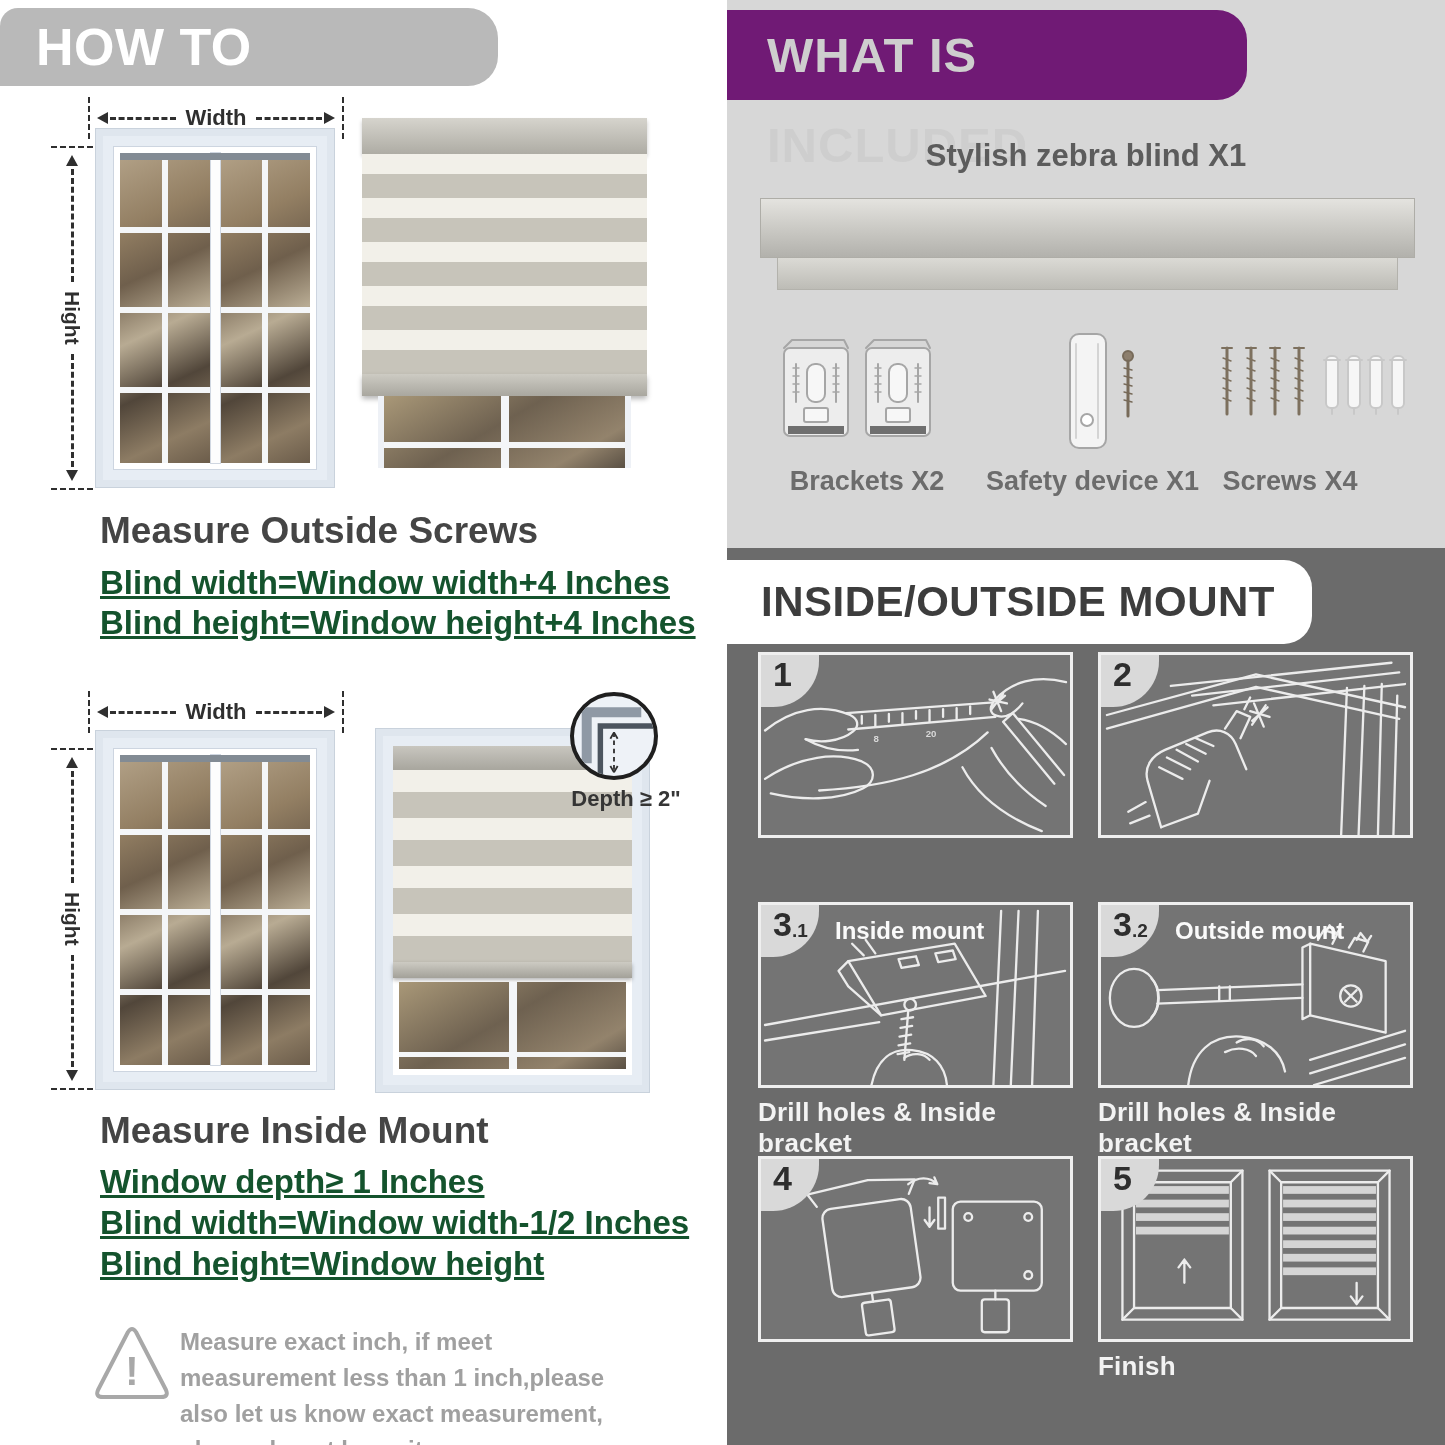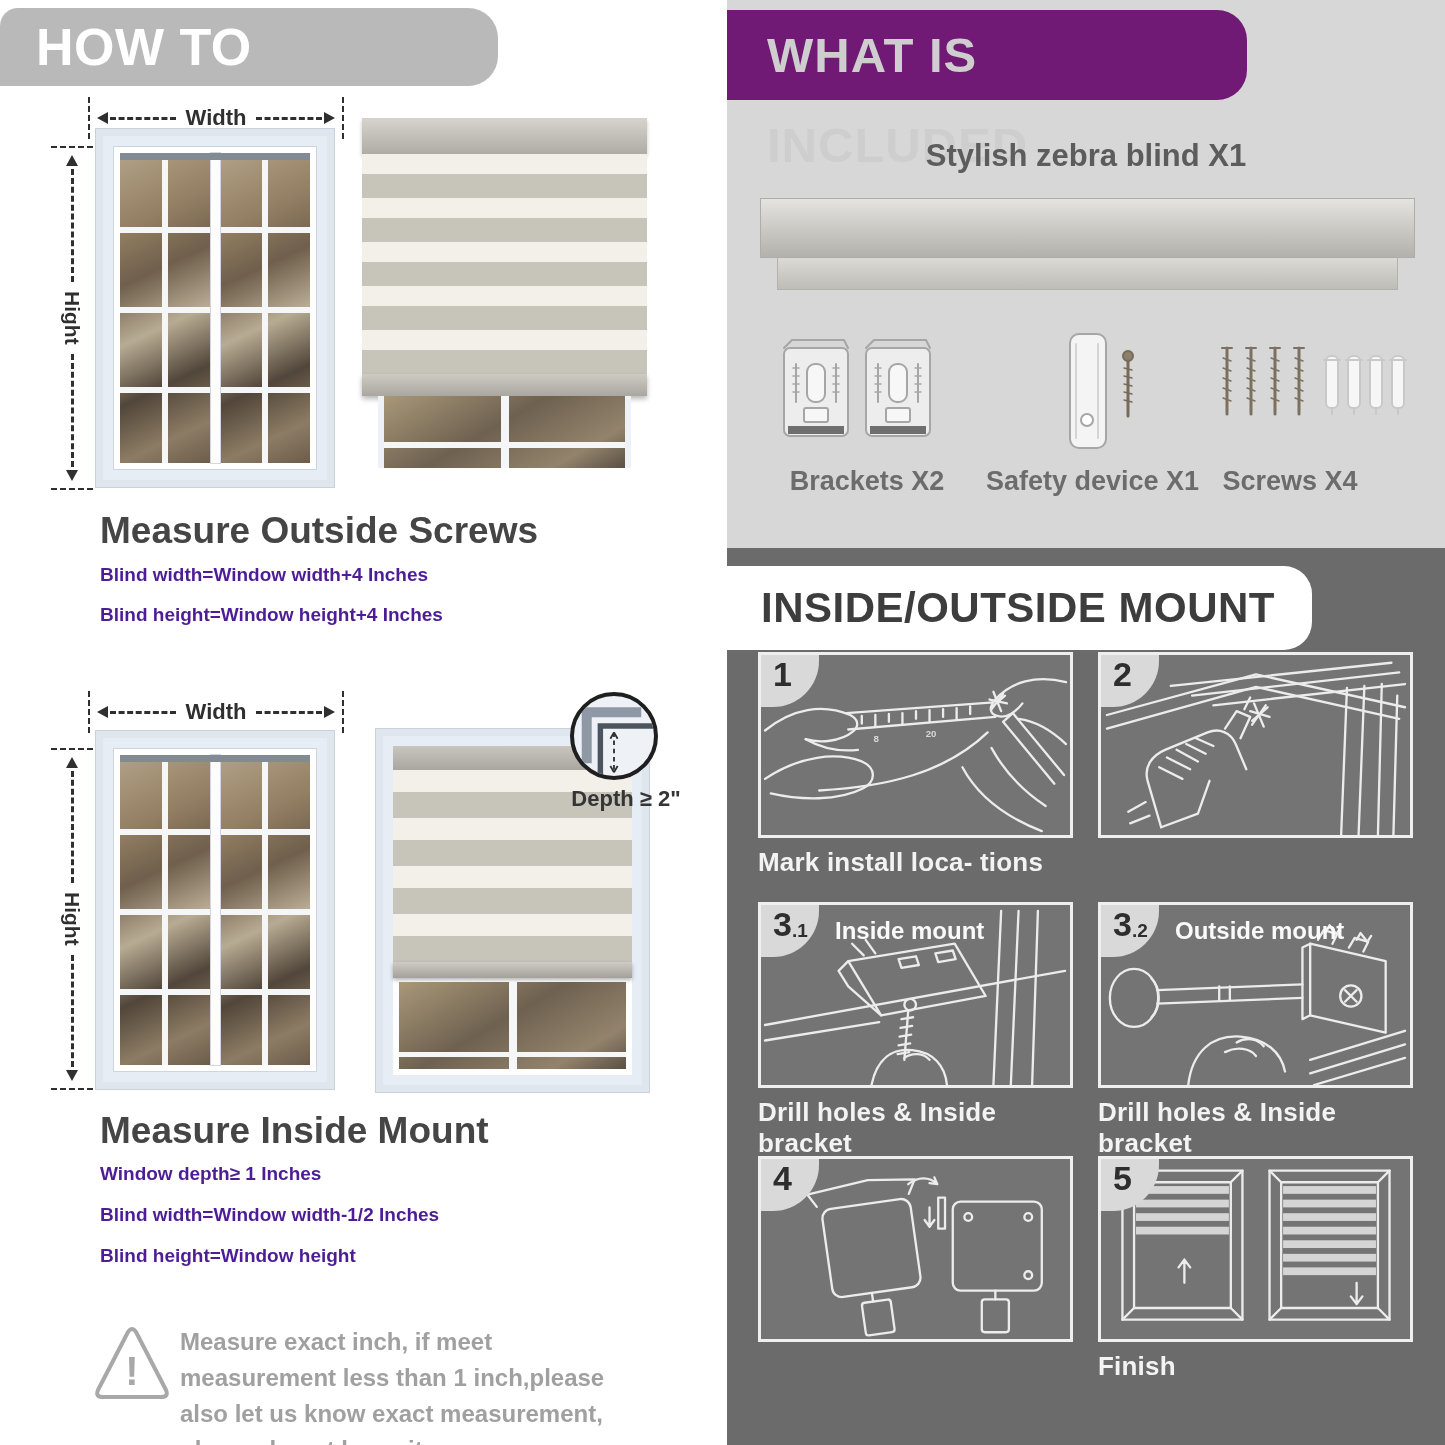--- a/index.html
+++ b/index.html
@@ -89,21 +89,21 @@
   }
   .iglass::before{content:"";position:absolute;left:calc(50% - 4px);top:0;bottom:0;width:8px;background:#f4f6f8;}
   .iglass::after{content:"";position:absolute;left:0;right:0;bottom:12px;height:5px;background:#f4f6f8;}
   .mag{
     position:absolute;left:570px;top:692px;width:88px;height:88px;border:4px solid #1f1f1f;
     border-radius:50%;background:#eef2f7;z-index:5;overflow:hidden;box-sizing:border-box;
   }
   .depth{position:absolute;left:556px;top:786px;width:140px;text-align:center;font-weight:700;font-size:22px;color:#353535;z-index:5;}
   
   .t-title{position:absolute;left:100px;font-size:37px;font-weight:700;color:#454545;}
-  .t-line{position:absolute;left:100px;font-size:19px;font-weight:700;color:#4c1d95;}
+  .t-line{position:absolute;left:100px;font-size:33px;font-weight:700;color:#14532d;text-decoration:underline;}
   .tb1t{top:510px;} .tb1a{top:564px;} .tb1b{top:604px;}
   .tb2t{top:1110px;} .tb2a{top:1163px;} .tb2b{top:1204px;} .tb2c{top:1245px;}
   .warn-icon{position:absolute;left:92px;top:1322px;}
   .warn-text{
     position:absolute;left:180px;top:1324px;width:452px;font-size:24px;font-weight:700;
     color:#a0a0a0;line-height:1.5;
   }
   
   .rtop{position:absolute;left:727px;top:0;width:718px;height:548px;background:#d7d7d7;}
   .rbottom{position:absolute;left:727px;top:548px;width:718px;height:897px;background:#6b6b6b;}
@@ -120,21 +120,21 @@
   .cassette-rail{
     position:absolute;left:777px;top:258px;width:621px;height:32px;
     background:linear-gradient(180deg,#dbdad5,#bdbcb6);border:1px solid #b3b2ac;border-top:none;box-sizing:border-box;
   }
   .items-svg{position:absolute;left:770px;top:330px;width:645px;height:130px;}
   .ilabel{position:absolute;top:466px;text-align:center;font-size:27px;font-weight:700;color:#6c6c6c;}
   .il1{left:782px;width:170px;} .il2{left:985px;width:215px;} .il3{left:1205px;width:170px;}
   .mnt-header{
     position:absolute;left:727px;top:560px;width:585px;height:84px;background:#ffffff;
     border-radius:0 28px 28px 0;line-height:84px;padding-left:34px;font-size:42px;font-weight:700;
-    color:#3d3d3d;box-sizing:border-box;letter-spacing:.5px;margin-top:6px;
+    color:#3d3d3d;box-sizing:border-box;letter-spacing:.5px;
   }
   .step{position:absolute;width:315px;}
   .st1{left:758px;top:652px;} .st2{left:1098px;top:652px;}
   .st3{left:758px;top:902px;} .st4{left:1098px;top:902px;}
   .st5{left:758px;top:1156px;} .st6{left:1098px;top:1156px;}
   .spanel{
     position:relative;width:315px;height:186px;background:#747474;border:3px solid #efefef;
     box-sizing:border-box;overflow:hidden;
   }
   .badge{
@@ -371,21 +371,20 @@
         <path d="M58,140 C128,136 188,122 232,80"></path>
       </g>
       <text class="tnum" x="114" y="90">8</text>
       <text class="tnum" x="168" y="85">20</text>
     </svg>
     <div class="badge">
       <span class="bnum">1</span>
       <span class="bsub"></span>
     </div>
   </div>
-  <div class="scap">Mark install loca- tions</div>
 </div>
 
 <div class="step st2">
   <div class="spanel">
     <svg class="art" viewBox="0 0 315 186">
       <g class="lw">
         <path d="M4,62 L158,20 L312,54"></path>
         <path d="M4,76 L158,33 L306,66"></path>
         <path d="M70,32 L298,8 M92,42 L306,18 M114,52 L312,30"></path>
         <path d="M252,34 L246,186 M270,32 L264,186 M288,30 L284,186 M304,42 L300,186"></path>

